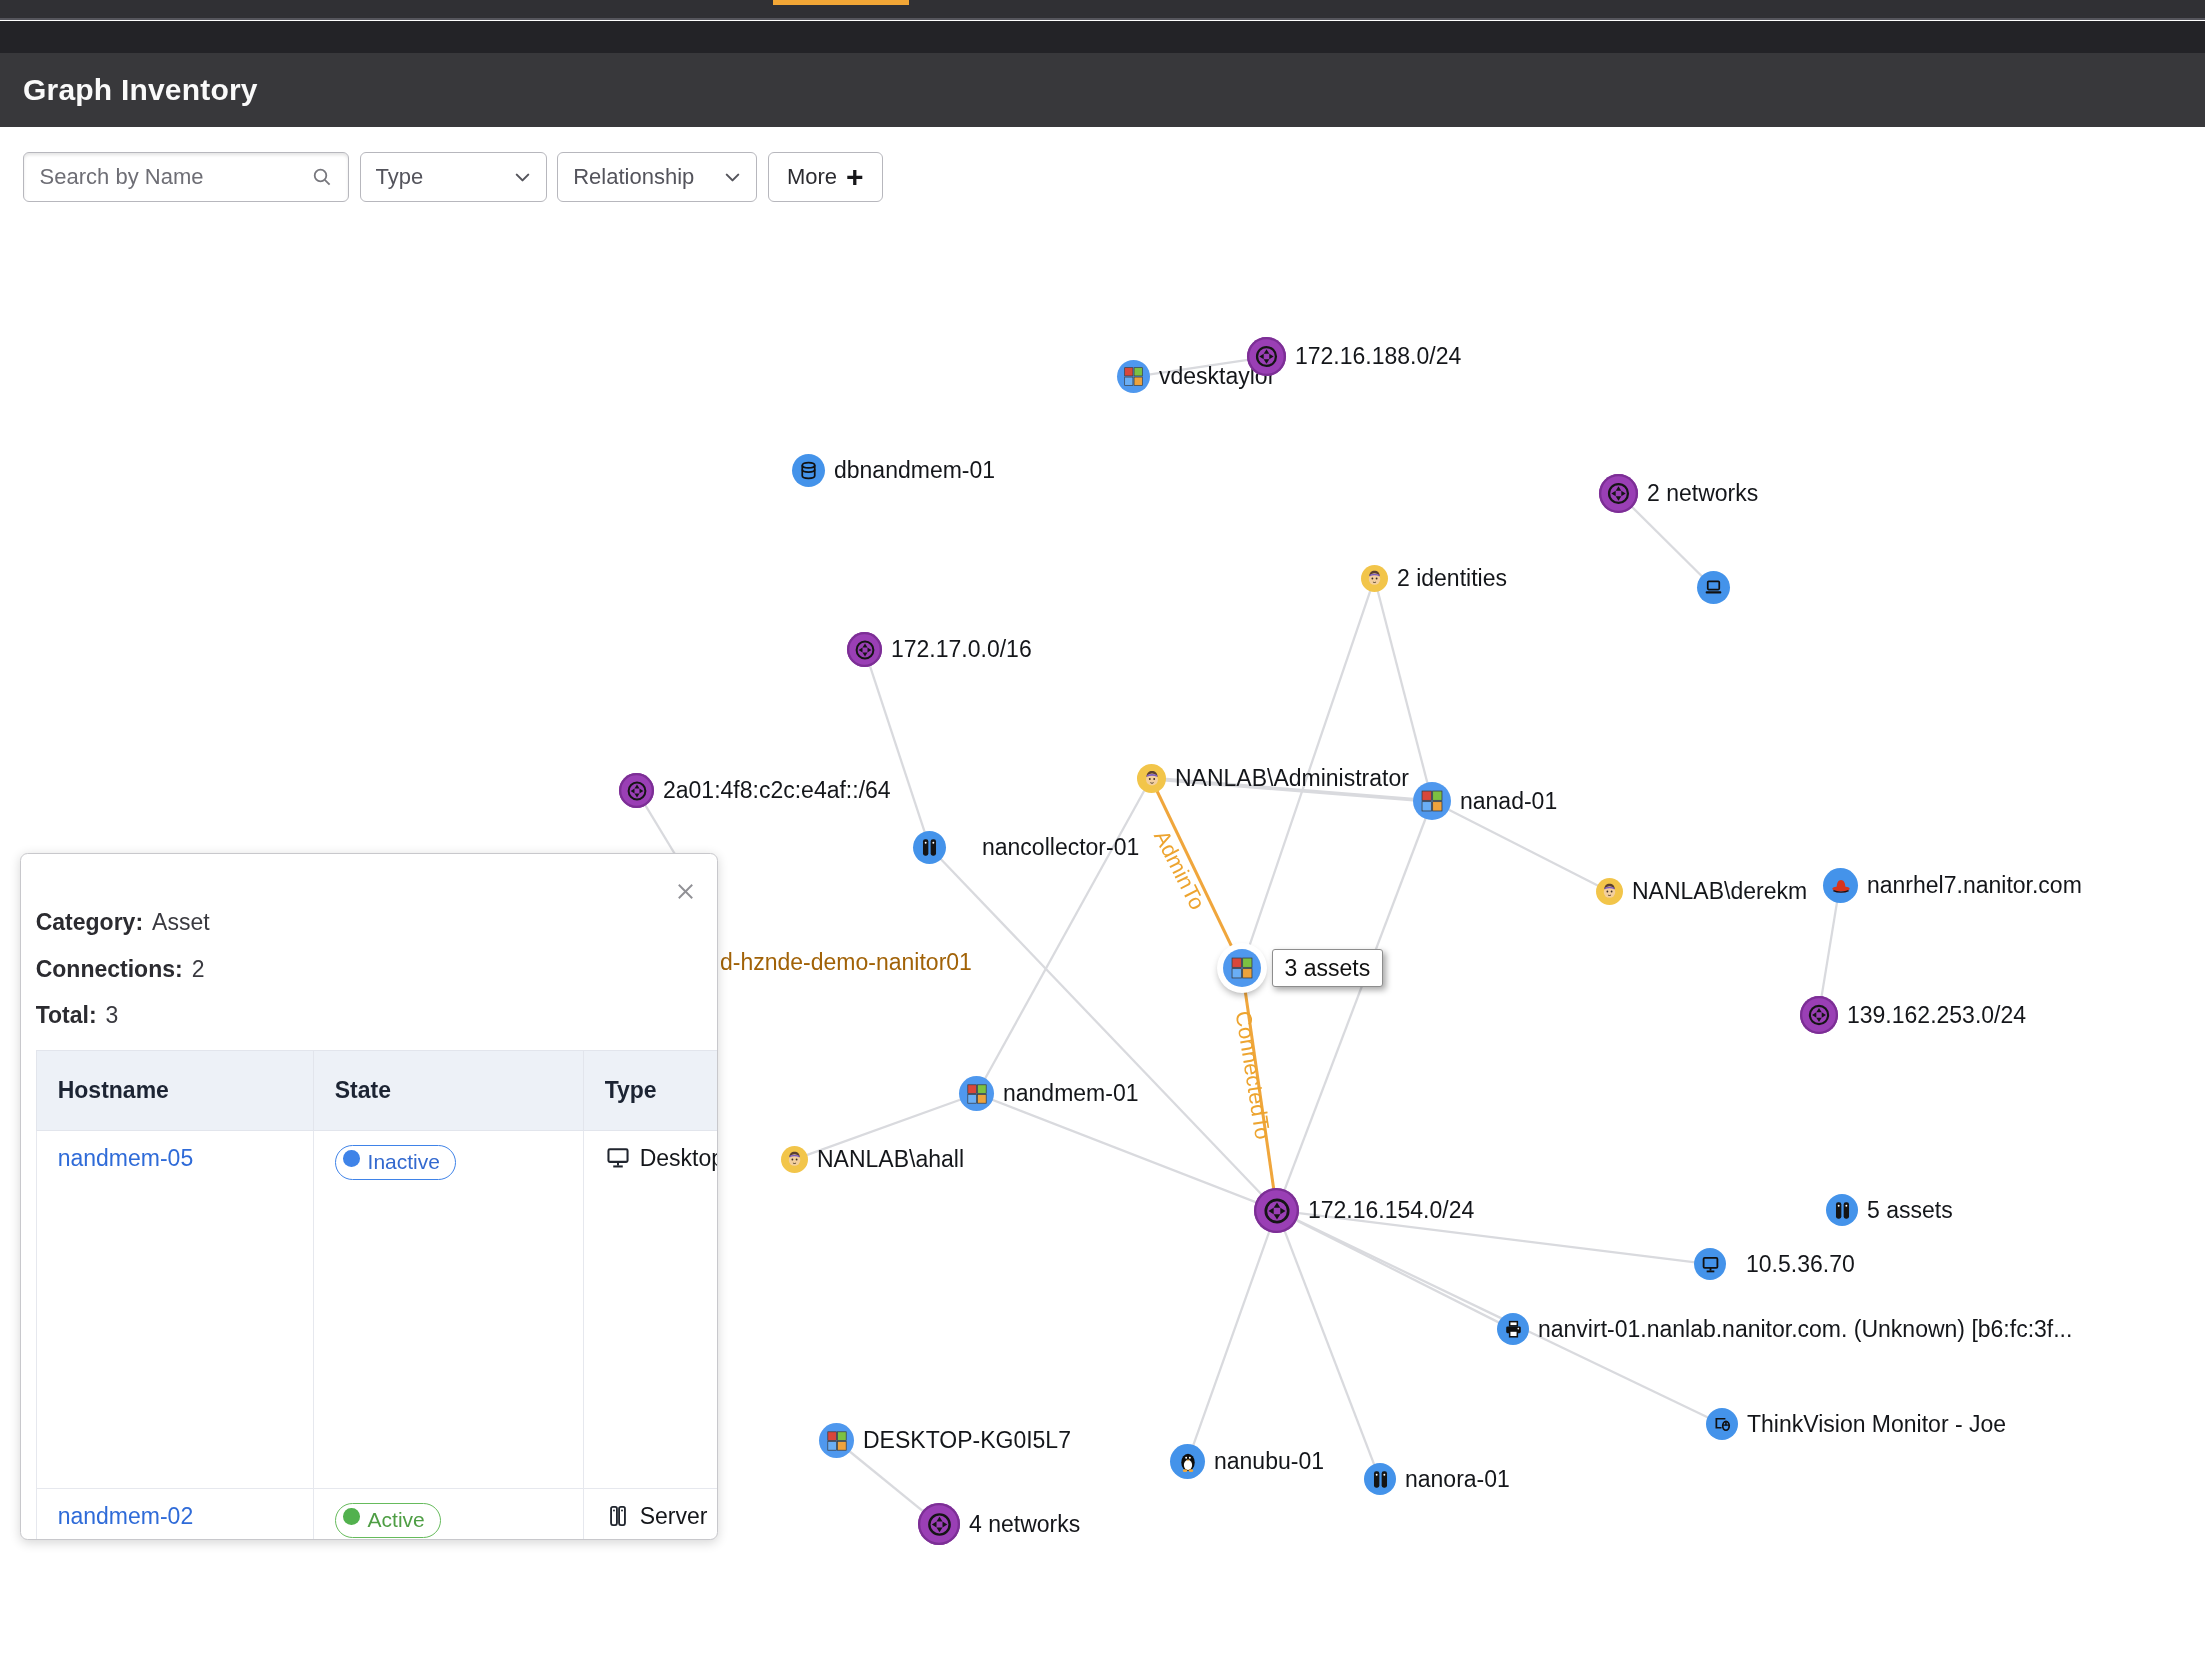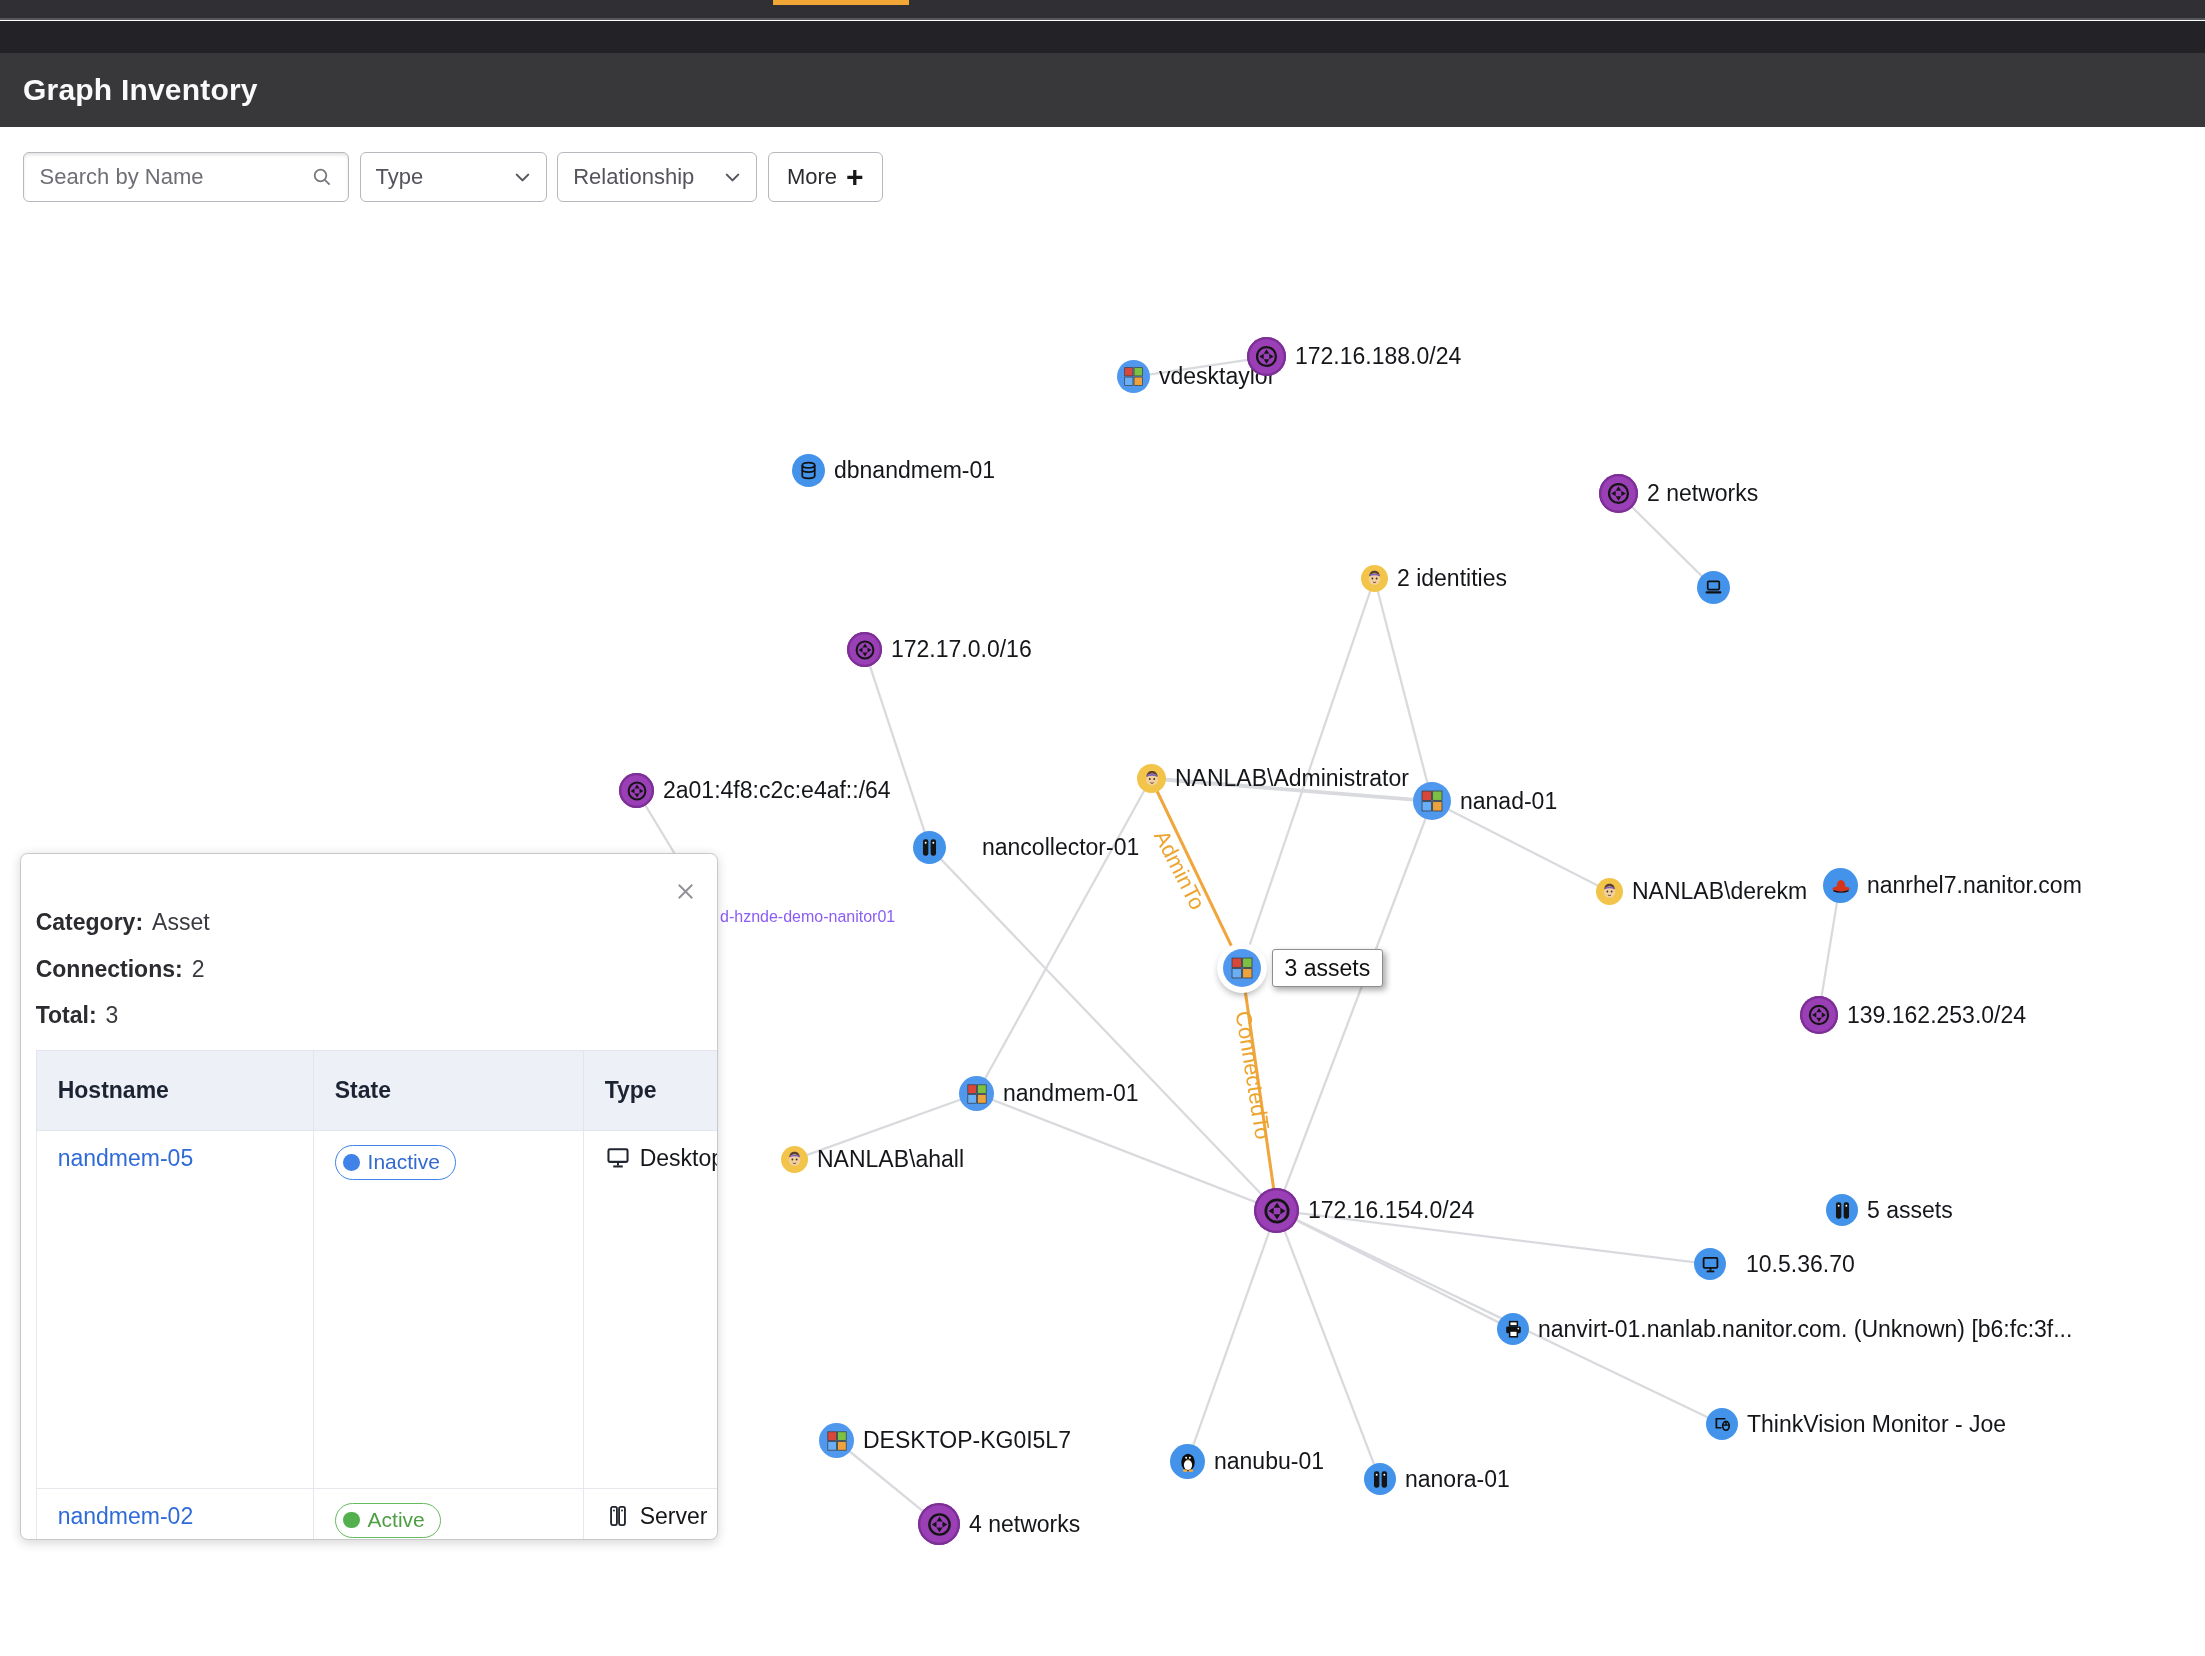--- a/index.html
+++ b/index.html
@@ -32,37 +32,37 @@
   svg.edges{position:absolute;left:0;top:0;z-index:1;}
   .node{position:absolute;display:flex;align-items:center;gap:9px;z-index:5;cursor:pointer;}
   .bubble{border-radius:50%;display:flex;align-items:center;justify-content:center;flex:0 0 auto;}
   .bubble.purple{background:#9a3fb5;box-shadow:inset 0 0 0 2.3px #7c2f95;}
   .bubble.blue{background:#4493ea;}
   .bubble.win{background:#4f98ee;}
   .bubble.yellow{background:#f2c54a;}
   .nlabel{font-size:23px;color:#14161a;white-space:nowrap;}
   .halo{box-shadow:0 0 0 6px #ffffff,0 3.8px 7.6px 4.5px rgba(0,0,0,.30);}
   .tipbox{background:#ffffff;border:1.5px solid #8d8d8d;border-radius:3px;padding:4.5px 12px;font-size:23px;color:#111;box-shadow:2.3px 3px 6px rgba(0,0,0,.35);margin-left:1.5px;white-space:nowrap;}
-  .floating-label{position:absolute;font-size:16px;color:#8b5cf6;z-index:2;white-space:nowrap;}
+  .floating-label{position:absolute;font-size:23px;color:#a16207;z-index:2;white-space:nowrap;margin-top:41px;}
   
   .popup{position:absolute;left:19.7px;top:853px;width:698px;height:687px;background:#fff;border:1.5px solid #c8c8cc;border-radius:7.6px;box-shadow:0 2.3px 10.6px rgba(0,0,0,.16);z-index:20;box-sizing:border-box;overflow:hidden;}
   .popup .close{position:absolute;top:26px;right:19.7px;background:none;border:none;cursor:pointer;padding:0;color:#909095;}
   .pmeta{margin:0 0 0 15px;font-size:23px;color:#3a3a40;display:flex;gap:9px;align-items:baseline;}
   .pmeta.first{margin-top:55px;}
   .pmeta + .pmeta{margin-top:19.7px;}
   .pmeta .k{font-weight:700;color:#2b2b30;}
   .twrap{margin:21px 0 0 15px;width:683px;overflow:hidden;}
   table.ptable{border-collapse:collapse;table-layout:fixed;width:744px;}
   .ptable th{background:#edf1f7;border:1.5px solid #e2e5ec;font-size:23px;color:#1c2433;text-align:left;padding:26px 0 26px 21px;font-weight:700;}
   .ptable td{border:1.5px solid #e6e8ee;font-size:23px;vertical-align:top;padding:13.6px 0 0 21px;}
   .ptable col.c1{width:277px;} .ptable col.c2{width:270px;} .ptable col.c3{width:197px;}
   tr.row-tall td{height:343px;}
   tr.row-short td{height:106px;}
   a.hlink{color:#2f6bd8;text-decoration:none;cursor:pointer;}
-  .pill{display:inline-flex;align-items:center;gap:7.6px;border-radius:757px;padding:4.5px 15px 4.5px 7.6px;font-size:21px;border:1.5px solid;}
+  .pill{display:inline-flex;align-items:flex-start;gap:7.6px;border-radius:757px;padding:4.5px 15px 4.5px 7.6px;font-size:21px;border:1.5px solid;}
   .pill .dot{width:16.7px;height:16.7px;border-radius:50%;}
   .pill.inactive{border-color:#3f83e8;color:#3369cf;}
   .pill.inactive .dot{background:#3f83e8;}
   .pill.active{border-color:#66bb5c;color:#4e9e44;}
   .pill.active .dot{background:#52b14e;}
   .typecell{display:inline-flex;align-items:center;gap:9px;color:#14161a;white-space:nowrap;}
   .pager{height:53px;margin:0 15px 0 15px;background:#f0f3f8;display:flex;align-items:center;justify-content:center;gap:19.7px;}
   .pgarrow{font-size:26px;color:#6a717c;background:none;border:none;cursor:pointer;padding:0 3px;font-family:inherit;}
   .pgactive{width:35px;height:35px;border-radius:3.8px;background:#2a66dd;color:#fff;font-size:22px;border:none;cursor:pointer;display:flex;align-items:center;justify-content:center;font-family:inherit;}
   .pgsize{width:80px;height:41px;border:1.5px solid #8f9095;border-radius:5.3px;background:#fff;display:flex;align-items:center;justify-content:center;gap:9px;font-size:23px;color:#1f242c;cursor:pointer;}

